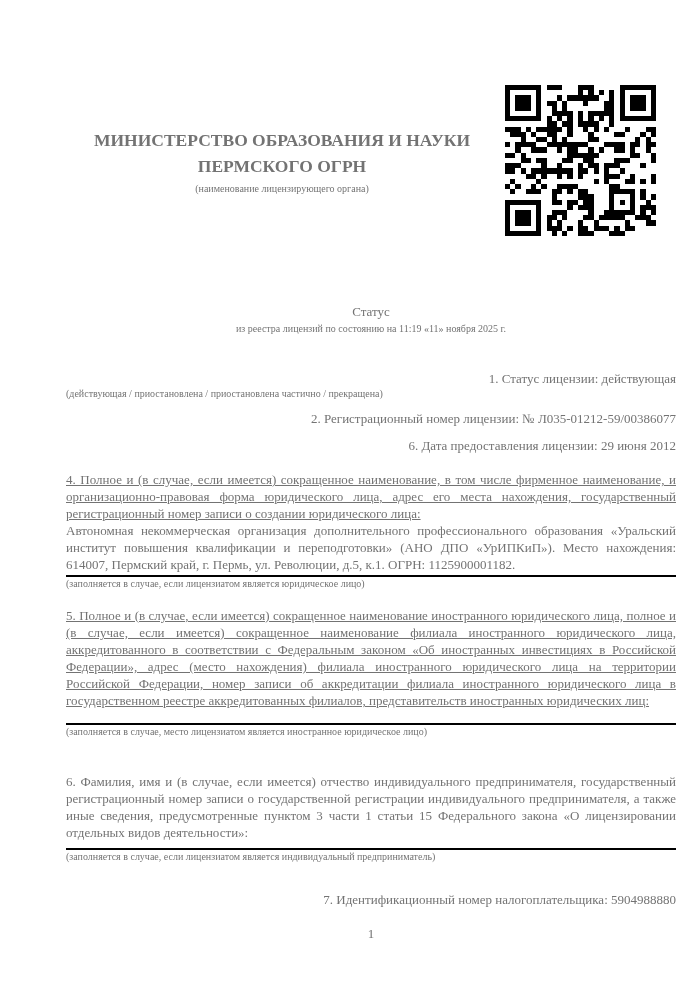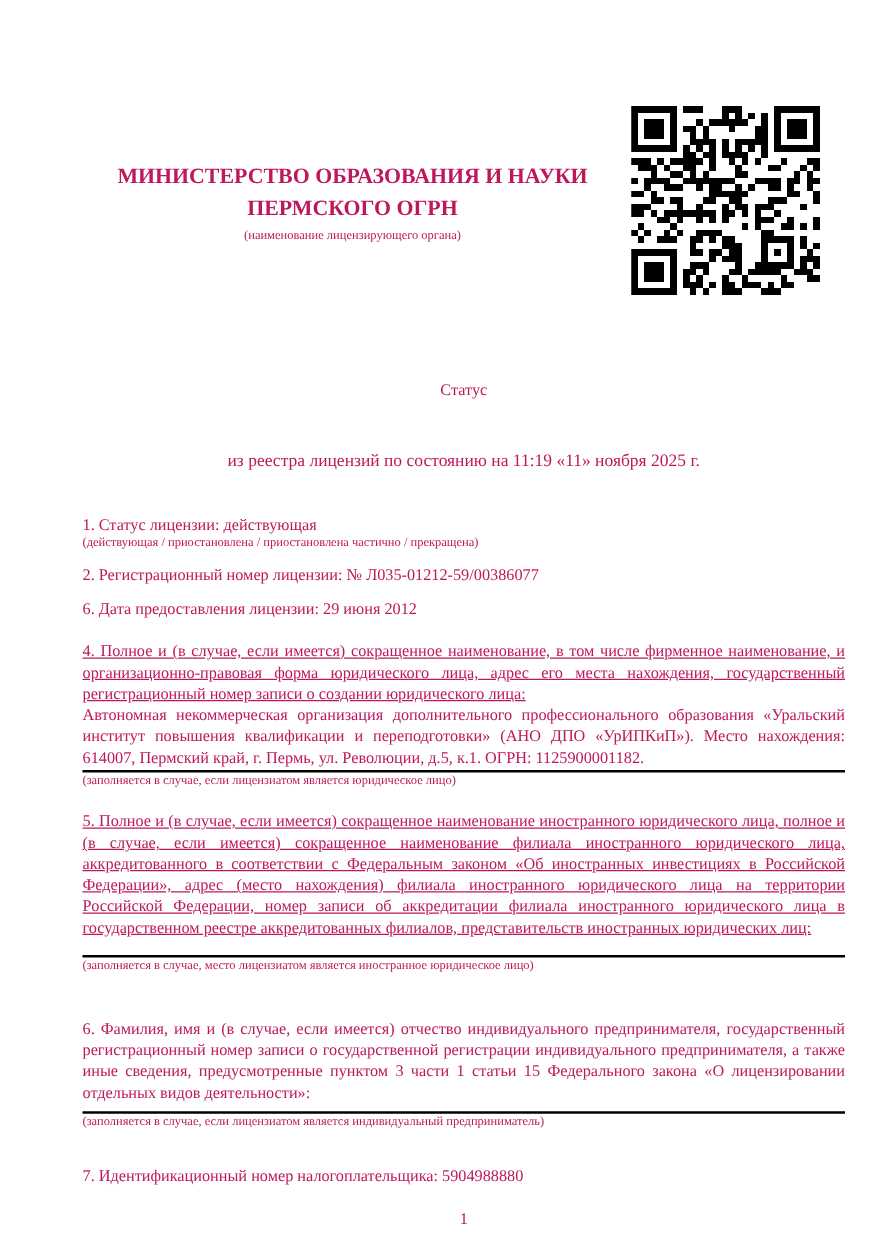--- a/index.html
+++ b/index.html
@@ -1,39 +1,39 @@
 <!DOCTYPE html>
 <html lang="ru"><head>
 <meta charset="utf-8">
 <style>
   html,body{margin:0;padding:0;background:#fff;}
   .page{
     position:relative;
     width:700px;height:989px;
     background:#ffffff;
-    color:#be185d;
+    color:#737373;
     font-family:"Liberation Serif","DejaVu Serif",serif;
     font-size:13px;line-height:17px;
     overflow:hidden;
   }
   .content{margin-left:66px;margin-right:24px;}
   
   .header-row{display:flex;align-items:center;margin-top:84px;}
   .header-left{width:432px;text-align:center;}
   .authority{font-weight:bold;font-size:17.5px;line-height:26px;}
   .authority-caption{font-size:10px;line-height:13px;margin-top:3px;text-align:center;}
   .qr-box{width:151px;height:153px;margin-left:7px;flex:0 0 auto;}
   .qr-box svg{display:block;shape-rendering:crispEdges;}
   
   .title-block{margin-top:66px;text-align:center;}
   .doc-title{font-size:13px;}
-  .doc-subtitle{font-size:14px;margin-top:41px;}
+  .doc-subtitle{font-size:10px;}
   
   .item-text{text-align:justify;margin:0;}
-  .item-plain{margin:0;}
+  .item-plain{margin:0;text-align:right;}
   .item-caption{font-size:10px;line-height:13px;text-align:left;}
   .rule{border-top:2px solid #000;height:0;}
   .m33{margin-top:33px;}
   .m18{margin-top:10px;}
   .m17{margin-top:17px;text-decoration:underline;}
   .m35{margin-top:35px;}
   .m28{margin-top:28px;}
   .rule-tight{margin-top:2px;}
   .rule-blank{margin-top:14px;}
   .rule-small{margin-top:7px;}

